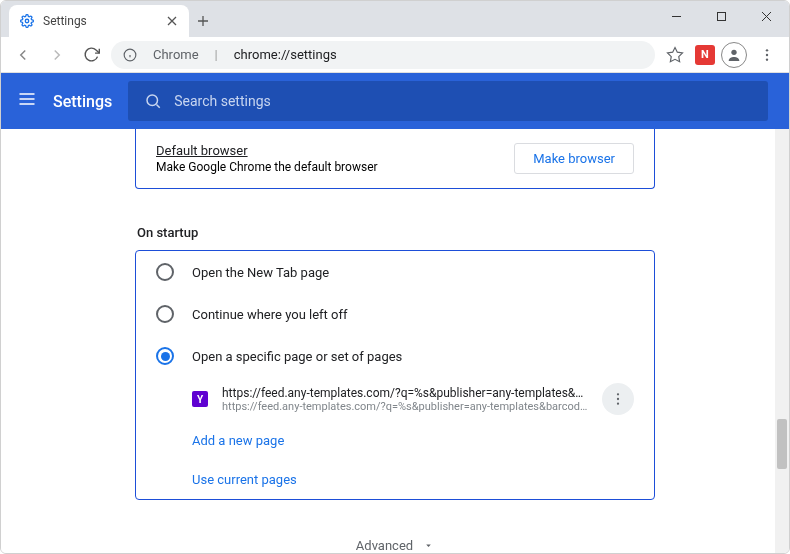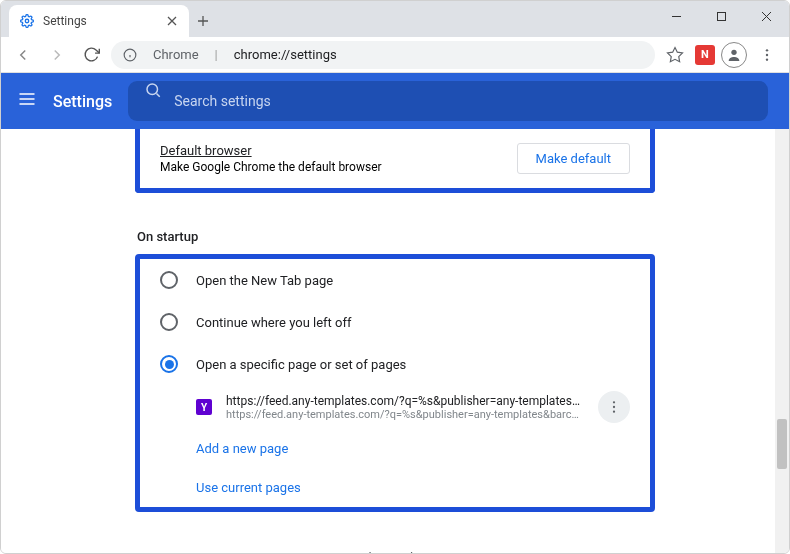--- a/index.html
+++ b/index.html
@@ -20,31 +20,31 @@
     .omnibox { flex: 1; height: 28px; background: #f1f3f4; border-radius: 14px; display: flex; align-items: center; padding: 0 12px; gap: 16px; font-size: 13px; color: #555; }
     .omni-chip { color: #5f6368; }
     .omni-sep { color: #9e9e9e; }
     .omni-url { color: #202124; }
     .ext-icon { width: 20px; height: 20px; background: #e53935; border-radius: 3px; display: flex; align-items: center; justify-content: center; color: #fff; font-size: 11px; font-weight: bold; }
     .profile-icon { width: 26px; height: 26px; border: 1px solid #888; border-radius: 50%; display: flex; align-items: center; justify-content: center; color: #555; }
     
     .app-header { height: 56px; background: #2962d9; display: flex; align-items: center; padding: 0 16px; gap: 16px; }
     .menu-icon { color: #fff; }
     .app-title { color: #fff; font-size: 16px; font-weight: 500; }
-    .search-box { flex: 1; max-width: 640px; height: 40px; background: #1e4fb3; border-radius: 9px; display: flex; padding: 0 16px; gap: 12px; }
+    .search-box { flex: 1; max-width: 640px; height: 40px; background: #1e4fb3; border-radius: 3px; display: flex; align-items: center; padding: 0 16px; gap: 12px; }
     .search-box input { flex: 1; background: transparent; border: none; outline: none; color: #fff; font-size: 14px; }
     .search-box input::placeholder { color: #c7d5f0; }
     
     .content-area { height: calc(554px - 36px - 36px - 56px); overflow-y: auto; background: #fff; position: relative; padding: 0 0 0 0; }
     .scrollbar-track { position: absolute; right: 0; top: 0; bottom: 0; width: 14px; background: #f1f1f1; }
     .scrollbar-thumb { position: absolute; right: 2px; width: 10px; background: #c1c1c1; border-radius: 2px; top: 290px; height: 50px; }
     
     .settings-body { padding: 0 24px 30px 24px; display: flex; flex-direction: column; align-items: center; }
     
-    .card { width: 520px; border: 5px solid #1d4ed8; border-radius: 4px; margin-bottom: 20px; background: #fff; }
+    .card { width: 520px; border: 1px solid #1d4ed8; border-radius: 4px; margin-bottom: 20px; background: #fff; }
     .card-row { padding: 14px 20px; display: flex; align-items: center; }
     .card-row-text { flex: 1; }
     .card-row-title { font-size: 13px; color: #202124; text-decoration: underline; }
     .card-row-sub { font-size: 12px; color: #000000; margin-top: 2px; }
     .btn-outline { border: 1px solid #dadce0; background: #fff; color: #1a73e8; font-size: 13px; padding: 7px 18px; border-radius: 3px; cursor: pointer; }
     
     .section-title { width: 520px; font-size: 13px; color: #202124; margin: 16px 0 10px 4px; font-weight: 500; }
     
     .radio-row { padding: 12px 20px; display: flex; align-items: center; gap: 18px; font-size: 13px; color: #202124; }
     .radio-circle { width: 18px; height: 18px; border: 2px solid #5f6368; border-radius: 50%; display: flex; align-items: center; justify-content: center; flex-shrink: 0; }
@@ -172,21 +172,21 @@
 
 <div class="content-area">
   <div class="settings-body">
 
     <div class="card" style="border-top:none; border-radius:0 0 4px 4px;">
       <div class="card-row">
         <div class="card-row-text">
           <div class="card-row-title">Default browser</div>
           <div class="card-row-sub">Make Google Chrome the default browser</div>
         </div>
-        <button class="btn-outline">Make default</button>
+        <button class="btn-outline">Make browser</button>
       </div>
     </div>
 
     <div class="section-title">On startup</div>
 
     <div class="card">
       <div class="radio-row">
         <span class="radio-circle"></span>
         <span>Open the New Tab page</span>
       </div>

